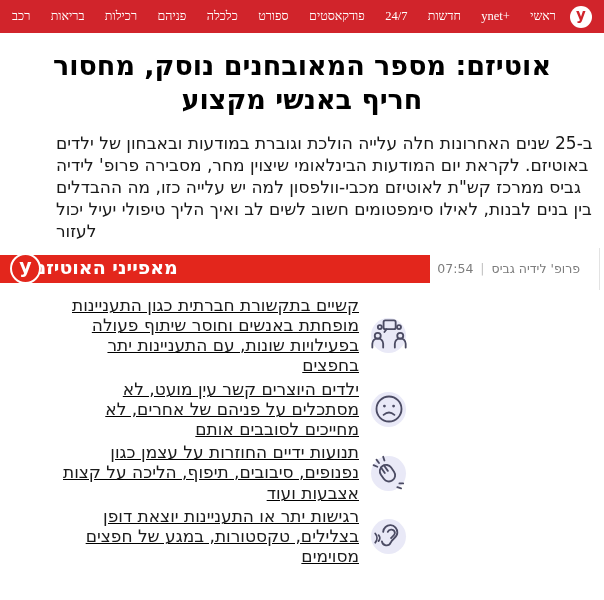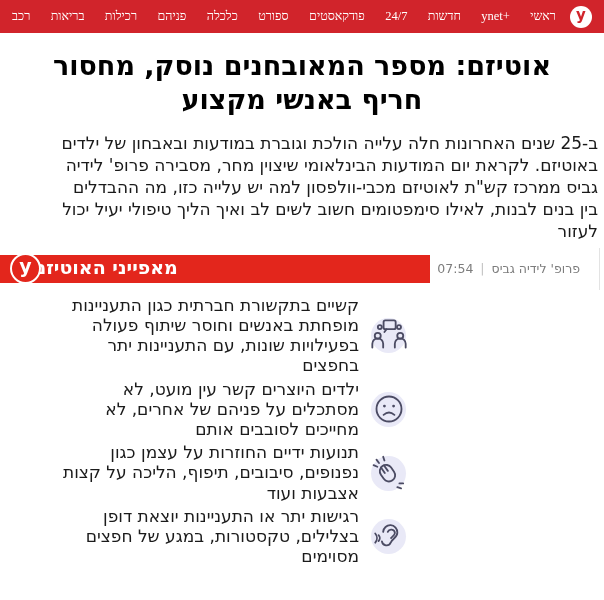--- a/index.html
+++ b/index.html
@@ -24,21 +24,21 @@
   .nav-item {
     color:#fff; font-size:12.5px; text-decoration:none; white-space:nowrap;
     unicode-bidi:plaintext; cursor:pointer;font-family:Liberation Serif, serif;
   }
   
   .headline {
     margin:16px auto 16px; max-width:520px; text-align:center;
     font-size:27px; font-weight:bold; color:#000; line-height:1.26;
   }
   .lede {
-    margin:0 6px 0 56px; text-align:right;
+    margin:0 6px 0 56px; text-align:left;
     font-size:17px; color:#1a1a1a; line-height:1.29;
   }
   
   .widget-head { position:relative; height:30px; margin-top:10px; }
   .banner {
     position:absolute; left:0; top:2px; width:430px; height:28px;
     background:#e3261c; display:flex; align-items:center;
     justify-content:flex-end; padding-right:14px;padding-left:33px;
   }
   .banner-title { color:#fff; font-size:19px; font-weight:bold; line-height:1; padding-bottom:2px; }
@@ -50,21 +50,21 @@
   }
   .byline {
     position:absolute; right:24px; top:50%; transform:translateY(-50%);
     font-size:12.5px; color:#7d7d7d; white-space:nowrap;
   }
   .byline .sep { color:#c0c0c0; margin:0 7px; }
   .byline .time { unicode-bidi:plaintext;margin-top:44px; }
   .edge-line { position:absolute; right:4px; top:-5px; width:1px; height:42px; background:#e3e3e3; }
   
   .symptoms { margin:12px 194px 0 50px; }
-  .symptom { display:flex; align-items:center; margin-bottom:3px; }
+  .symptom { display:flex; align-items:center; margin-bottom:3px;text-decoration:underline; }
   .sym-icon { position:relative; width:42px; height:40px; flex:none; margin-left:9px; }
   .sym-icon::before {
     content:""; position:absolute; left:3px; top:3px; width:35px; height:35px;
     border-radius:50%; background:#e9e9f7;
   }
   .sym-icon svg { position:absolute; inset:0; width:42px; height:40px; }
   .sym-icon svg * { stroke:#4b4b63; stroke-width:2.2; fill:none; stroke-linecap:round; stroke-linejoin:round; }
   .sym-icon svg .fill { fill:#4b4b63; stroke:none; }
   .sym-text { flex:1; text-align:right; font-size:17px; color:#1b1b1b; line-height:1.19; }
 </style>

